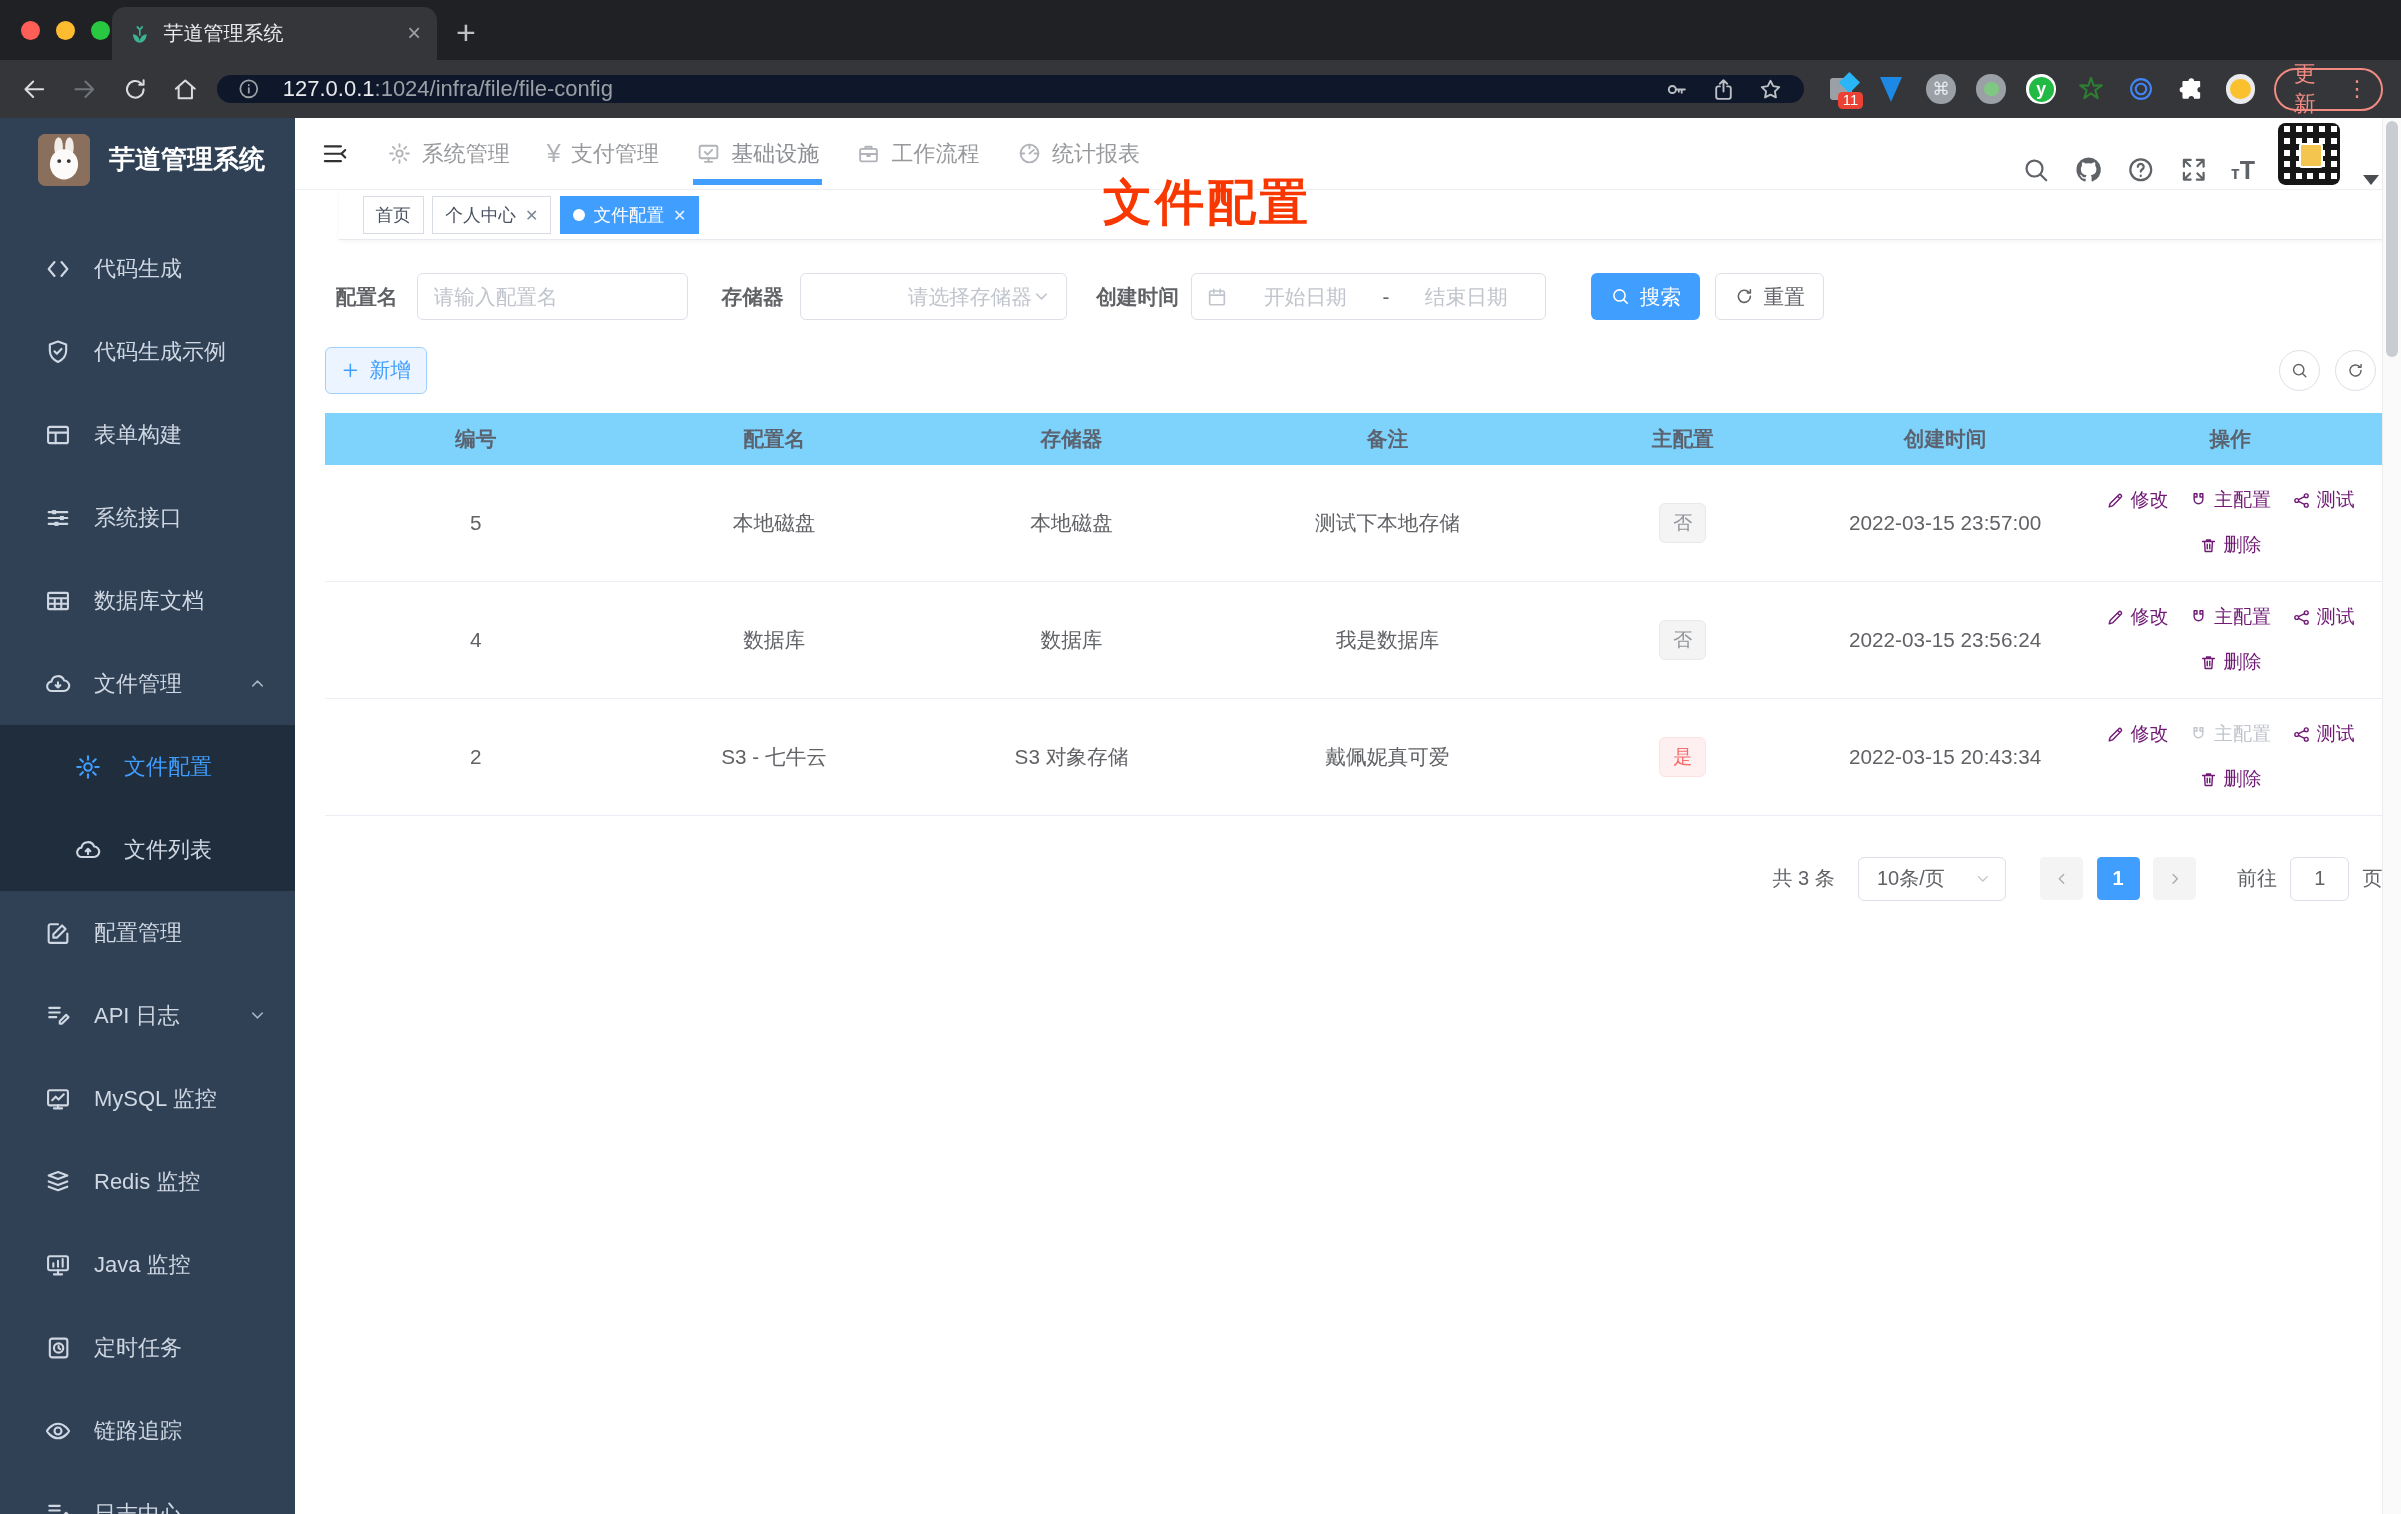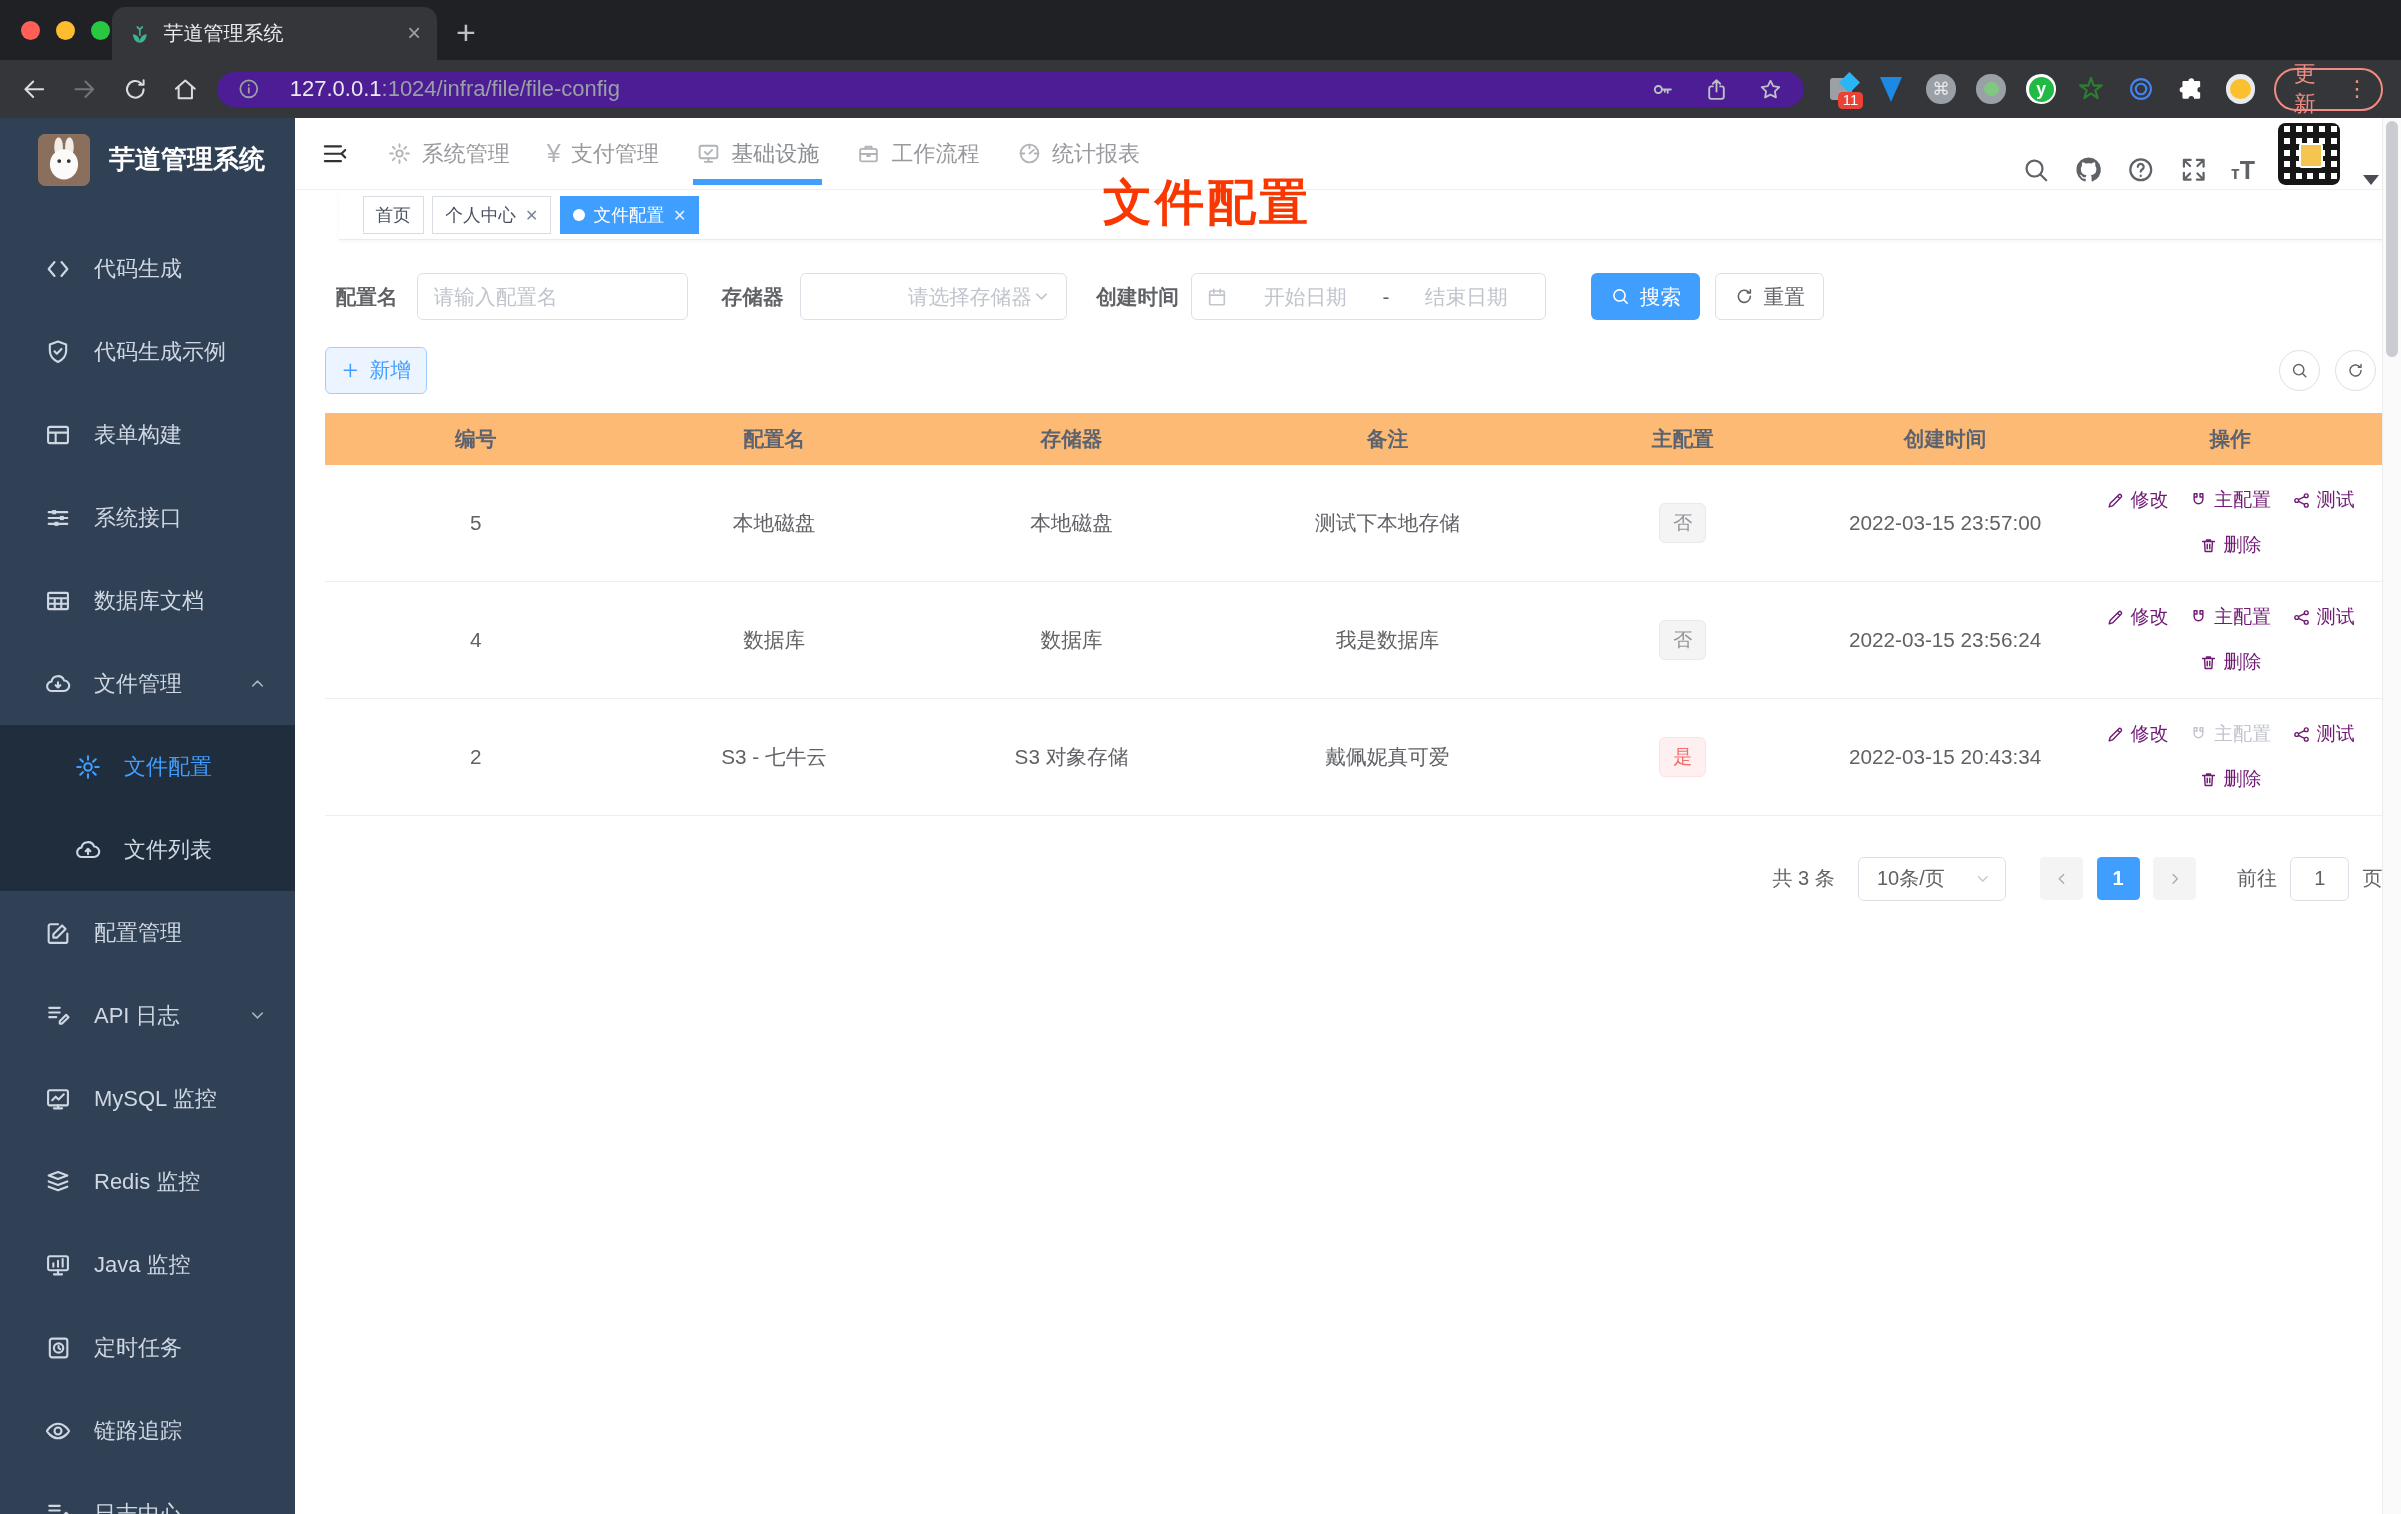--- a/index.html
+++ b/index.html
@@ -15,21 +15,21 @@
   .light.r{background:#ff5f57}.light.y{background:#febc2e}.light.g{background:#28c840}
   .tab { position:absolute; left:112px; top:7.4px; width:325px; height:53px; background:#35363a; border-radius:13.3px 13.3px 0 0; display:flex; align-items:center; padding:0 16px; color:#e8eaed; font-size:20px; gap:11.8px; }
   .tab-title { flex:1; white-space:nowrap; overflow:hidden; }
   .tab-close { color:#9aa0a6; font-size:23.6px; }
   .newtab { position:absolute; left:456px; top:13.3px; color:#bdc1c6; font-size:34px; font-weight:300; line-height:38px; }
 
   .toolbar { position:absolute; top:60px; left:0; right:0; height:58px; background:#35363a; z-index:30; display:flex; align-items:center; color:#dadce0; }
   .navbtn { margin-left:19px; width:32px; display:flex; justify-content:center; }
   .navbtn svg{ width:26.6px; height:26.6px; }
   .navbtn.disabled { color:#71757a; }
-  .urlpill { margin-left:16px; height:35px; width:1631px; background:#4c1d95; border-radius:22px; display:flex; align-items:center; padding:0 20.7px; gap:29px; }
+  .urlpill { margin-left:16px; height:28px; width:1631px; background:#0f172a; border-radius:22px; display:flex; align-items:center; padding:0 20.7px; gap:22px; }
   .urlpill .info svg{ width:23.6px; height:23.6px; color:#9aa0a6; }
   .url { font-size:22px; color:#9aa0a6; flex:1; white-space:nowrap; }
   .url b { color:#e8eaed; font-weight:400; }
   .pill-ic { color:#bdc1c6; } .pill-ic svg{ width:25px; height:25px; }
   .exts { display:flex; align-items:center; gap:19px; margin-left:22px; }
   .ext { width:31px; height:31px; position:relative; display:flex; align-items:center; justify-content:center; }
   .badge { position:absolute; right:-5.9px; bottom:-4.4px; background:#ea4335; color:#fff; font-size:14.8px; border-radius:4.4px; padding:0.7px 4.4px; }
   .sq2 { width:22px; height:22px; background:#9aa0a6; border-radius:3px; }
   .diamond { position:absolute; right:0; top:1.5px; width:14.8px; height:14.8px; background:#29b6f6; transform:rotate(45deg); }
   .gem { width:0;height:0;border-left:11.8px solid transparent;border-right:11.8px solid transparent;border-top:25px solid #1e88e5; }
@@ -110,21 +110,21 @@
   .minput { margin-right:34px; } .gap2{ margin-right:16px; } .gap3{ margin-right:11.8px; }
 
   .tools { margin-top:26.6px; padding-left:0; display:flex; align-items:center; }
   .btn-add { background:#ecf5ff; border-color:#a0cfff; color:#409eff; width:102px; margin-left:0; }
   .tool-circles { margin-left:auto; display:flex; gap:14.8px; margin-right:5.9px; }
   .cbtn { width:41px; height:41px; border-radius:50%; border:1.5px solid #dcdfe6; color:#606266; display:flex; align-items:center; justify-content:center; cursor:pointer; background:#fff; }
   .cbtn svg { width:19px; height:19px; }
 
   
   .table { margin-top:19px; width:2058px; font-size:20.7px; color:#606266; }
-  .thead { display:flex; height:52px; align-items:center; background:#fdba74; font-weight:bold; color:#5c6370; }
+  .thead { display:flex; height:52px; align-items:center; background:#7dd3fc; font-weight:bold; color:#5c6370; }
   .trow { display:flex; min-height:117px; align-items:center; border-bottom:1.5px solid #ebeef5; }
   .td { text-align:center; padding:0 7.4px; }
   .c1{width:14.7%}.c2{width:14.3%}.c3{width:14.6%}.c4{width:16.1%}.c5{width:12.6%}.c6{width:12.9%}.c7{width:14.8%}
   .tag { display:inline-block; min-width:47px; height:40px; line-height:37px; border-radius:5.9px; font-size:19px; padding:0 8.9px; }
   .tag-info { background:#f4f4f5; border:1.5px solid #e9e9eb; color:#909399; }
   .tag-danger { background:#fef0f0; border:1.5px solid #fde2e2; color:#f56c6c; }
   .acts1 { display:flex; justify-content:center; gap:20.7px; }
   .acts2 { display:flex; justify-content:center; margin-top:19px; }
   .alink { color:#701a75; font-size:19px; display:inline-flex; align-items:center; gap:5.9px; cursor:pointer; white-space:nowrap; }
   .alink svg { width:19px; height:19px; }

